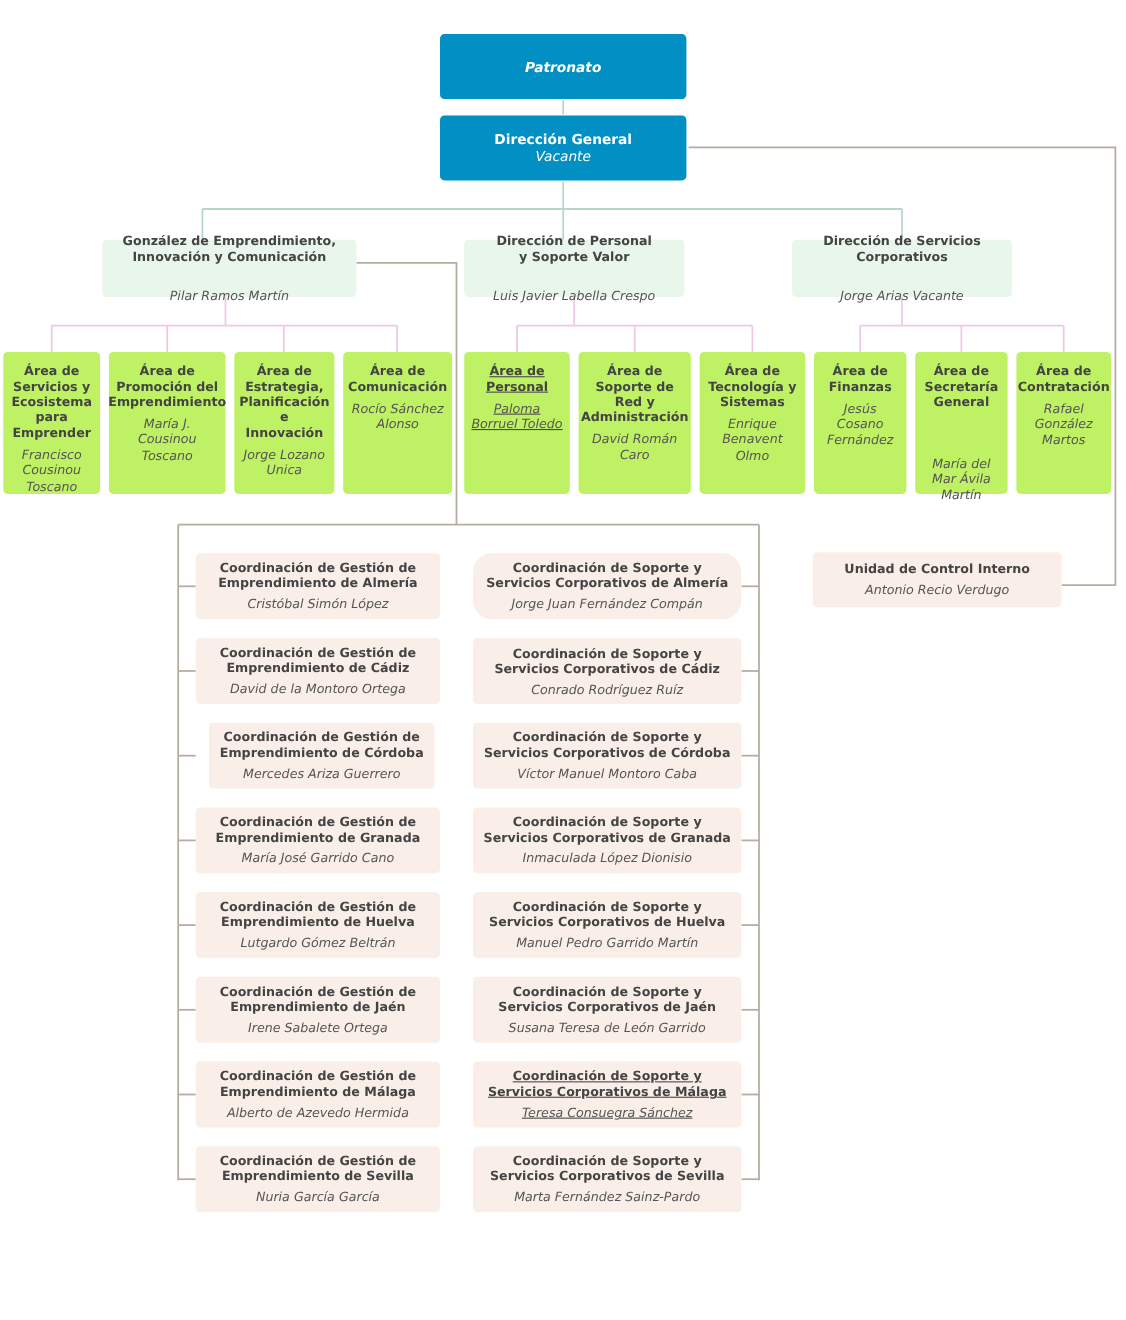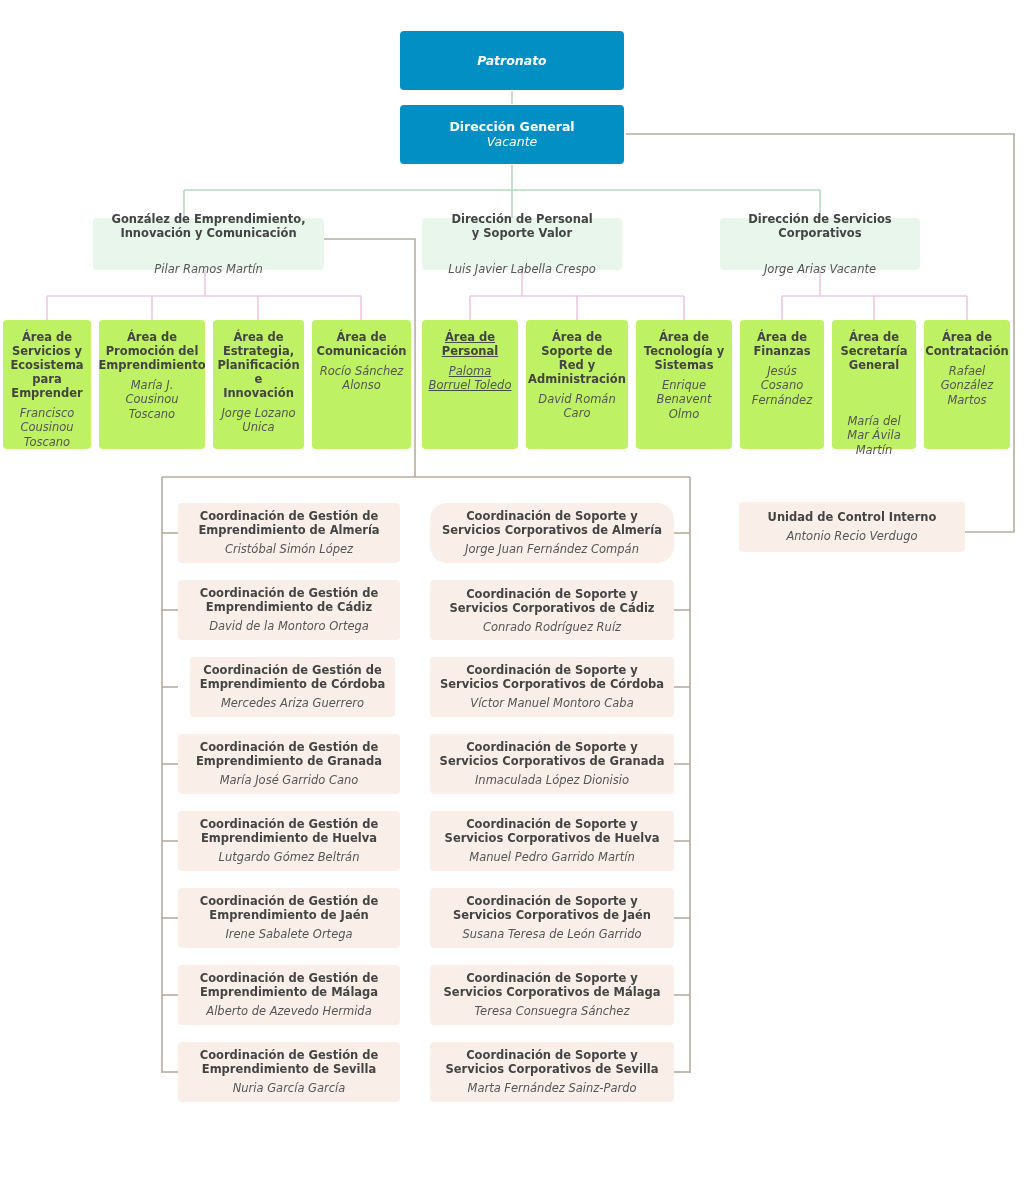--- a/index.html
+++ b/index.html
@@ -285,21 +285,21 @@
     <div class="person">Inmaculada López Dionisio</div>
   </div>
   <div class="node n-coord" style="left:430px; top:811px; width:244px; height:60px;">
     <div class="title">Coordinación de Soporte y Servicios Corporativos de Huelva</div>
     <div class="person">Manuel Pedro Garrido Martín</div>
   </div>
   <div class="node n-coord" style="left:430px; top:888px; width:244px; height:60px;">
     <div class="title">Coordinación de Soporte y Servicios Corporativos de Jaén</div>
     <div class="person">Susana Teresa de León Garrido</div>
   </div>
-  <div class="node n-coord" style="left:430px; top:965px; width:244px; height:60px;">
+  <div class="node n-coord" style="left:430px; top:965px; width:244px; height:60px;text-decoration:underline;">
     <div class="title">Coordinación de Soporte y Servicios Corporativos de Málaga</div>
     <div class="person">Teresa Consuegra Sánchez</div>
   </div>
   <div class="node n-coord" style="left:430px; top:1042px; width:244px; height:60px;">
     <div class="title">Coordinación de Soporte y Servicios Corporativos de Sevilla</div>
     <div class="person">Marta Fernández Sainz-Pardo</div>
   </div>
 
   <div class="node n-unit" style="left:739px; top:502px; width:226px; height:50px;">
     <div class="title">Unidad de Control Interno</div>

